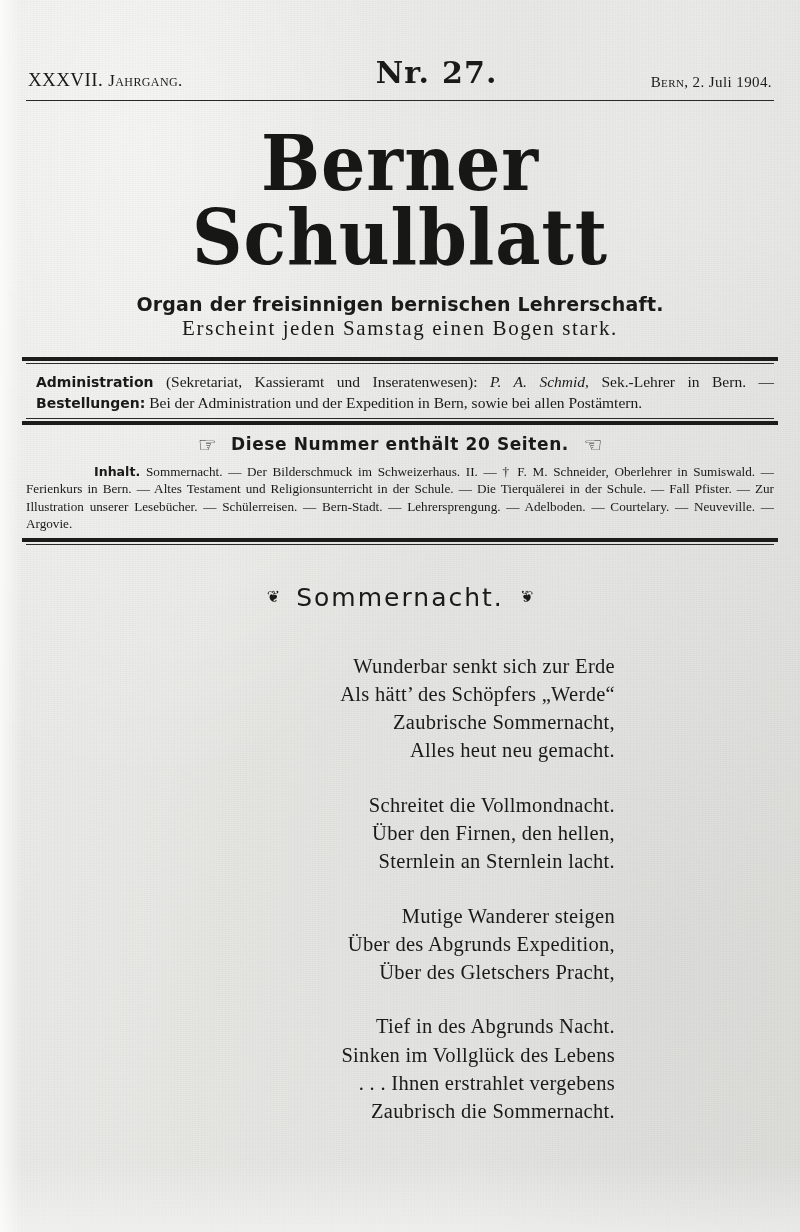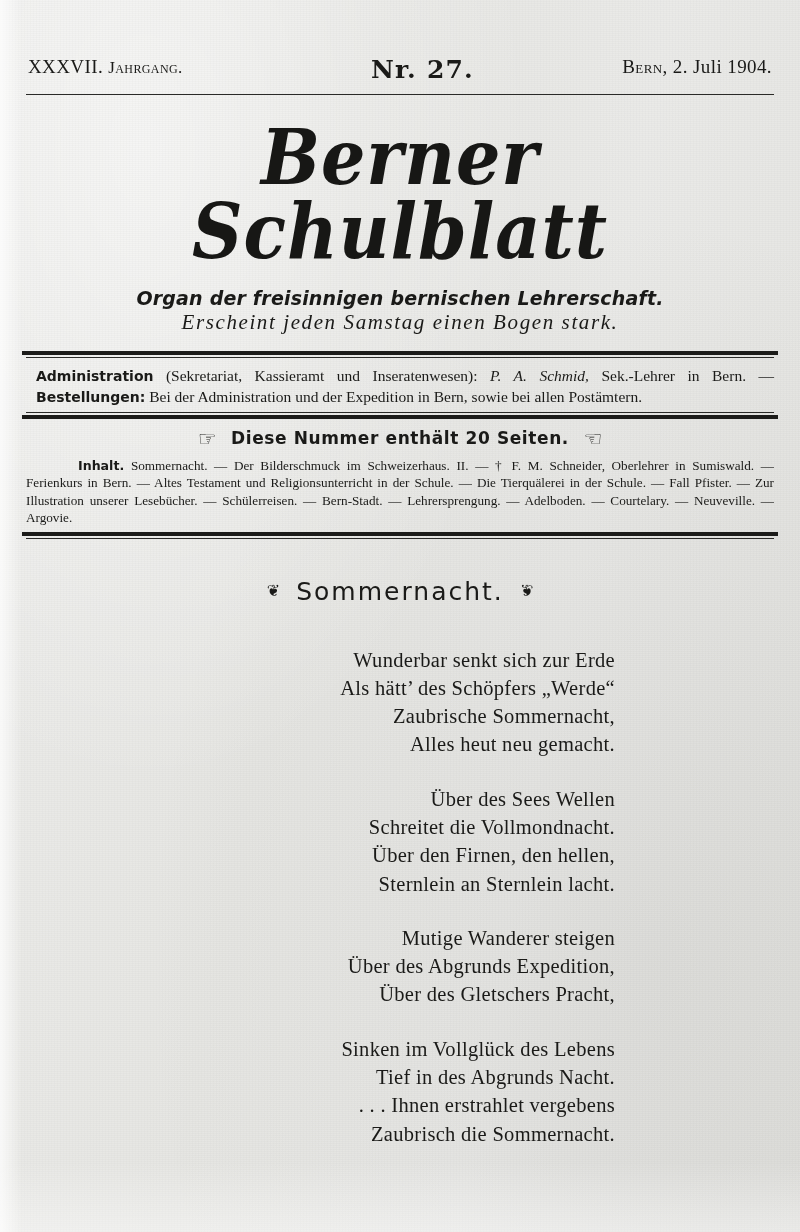--- a/index.html
+++ b/index.html
@@ -50,59 +50,59 @@
     position: relative;
     width: 800px;
     height: 1232px;
     padding: 0 22px;
     box-sizing: border-box;
   }
 
   
   .masthead-line {
     display: flex;
-    align-items: flex-start;
+    align-items: flex-end;
     justify-content: space-between;
     padding: 56px 6px 0 6px;
     font-size: 19px;
     letter-spacing: 0.4px;
   }
   .jahrgang { white-space: nowrap; }
   .jahrgang .smallcaps {
     font-variant: small-caps;
     font-size: 17px;
   }
   .issue-no {
     font-family: "DejaVu Serif", "Liberation Serif", serif;
     font-weight: bold;
-    font-size: 25px;
+    font-size: 30px;
     letter-spacing: 1.2px;
     margin-left: 40px;
     transform: translateY(-1px);
   }
   .place-date {
     white-space: nowrap;
-    font-size: 19px;
+    font-size: 15px;
   }
   .place-date .smallcaps { font-variant: small-caps; }
 
   .rule-thin {
     height: 1px;
     background: #2a2a28;
     margin: 9px 4px 0 4px;
   }
   .rule-thick {
     height: 4px;
     background: #1c1c1a;
   }
   .rule-pair-top { margin: 0 0 0 0; }
   .rule-pair-top .rule-thick { margin-bottom: 2px; }
 
   
-  .title-block { text-align: center; font-style: italic; }
+  .title-block { text-align: center; }
   .paper-title {
     font-family: "DejaVu Serif", "Liberation Serif", serif;
     font-weight: bold;
     font-size: 76px;
     line-height: 0.98;
     letter-spacing: 1px;
     margin: 26px 0 0 0;
     transform: scaleX(0.92);
     color: #171715;
   }
@@ -160,21 +160,21 @@
   .contents {
     font-size: 13.2px;
     line-height: 1.32;
     text-align: justify;
     padding: 2px 4px 5px 4px;
   }
   .contents .inhalt-lbl {
     font-family: "DejaVu Sans", "Liberation Sans", sans-serif;
     font-weight: bold;
     font-size: 12.6px;
-    margin-left: 52px;
+    margin-left: 68px;
   }
 
   
   .poem-wrap { padding-top: 38px; }
   .poem-title {
     text-align: center;
     font-family: "DejaVu Sans", "Liberation Sans", sans-serif;
     font-size: 25px;
     letter-spacing: 2px;
     font-weight: normal;
@@ -254,33 +254,32 @@
     </h2>
 
     <div class="stanzas">
       <div class="stanza">
         <div class="line">Wunderbar senkt sich zur Erde</div>
         <div class="line">Als hätt’ des Schöpfers „Werde“</div>
         <div class="line">Zaubrische Sommernacht,</div>
         <div class="line">Alles heut neu gemacht.</div>
       </div>
       <div class="stanza indent">
-        <div class="line">Über des Sees Wellen</div>
         <div class="line">Schreitet die Vollmondnacht.</div>
         <div class="line">Über den Firnen, den hellen,</div>
         <div class="line">Sternlein an Sternlein lacht.</div>
       </div>
       <div class="stanza">
         <div class="line">Mutige Wanderer steigen</div>
         <div class="line">Über des Abgrunds Expedition,</div>
         <div class="line">Über des Gletschers Pracht,</div>
       </div>
       <div class="stanza indent">
+        <div class="line">Tief in des Abgrunds Nacht.</div>
         <div class="line">Sinken im Vollglück des Lebens</div>
-        <div class="line">Tief in des Abgrunds Nacht.</div>
         <div class="line">. . . Ihnen erstrahlet vergebens</div>
         <div class="line">Zaubrisch die Sommernacht.</div>
       </div>
     </div>
 
   </div>
 
 </div>
 
 <div class="edge-left"></div>

